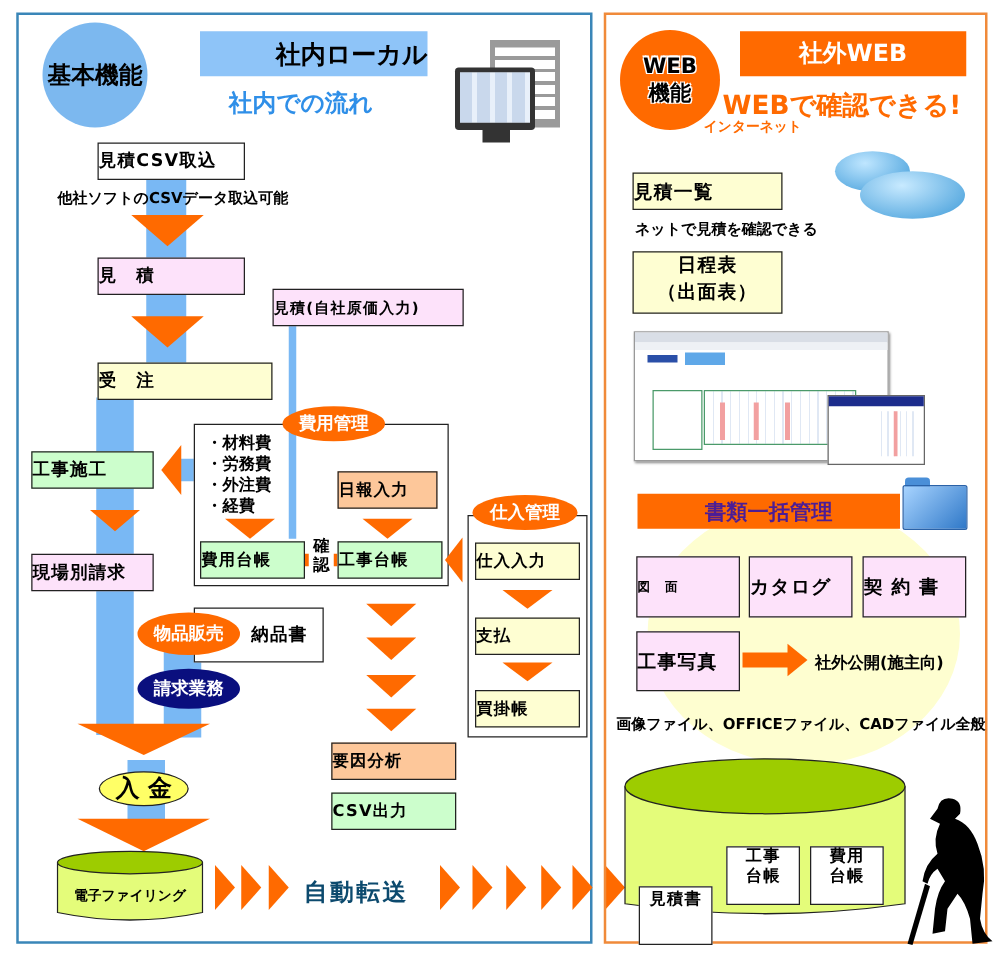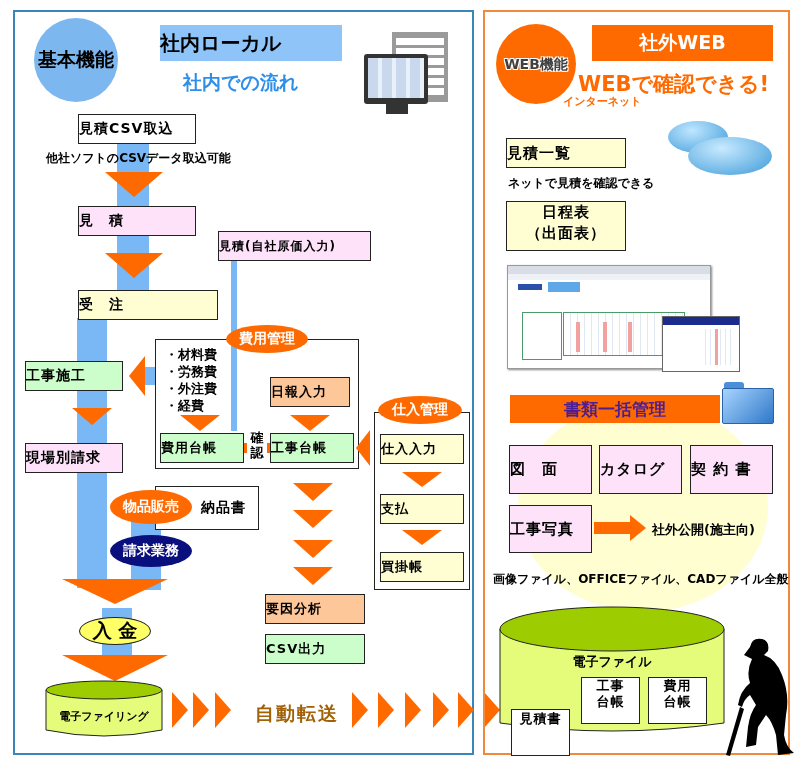--- a/index.html
+++ b/index.html
@@ -27,21 +27,21 @@
 </style>
 </head>
 <body>
 
 <div class="abs panel-left"></div>
 
 <div class="oval" style="left:34px;top:18px;width:84px;height:84px;background:#7cb8ef;font-size:19px;">
   <span>基本機能</span>
 </div>
 
-<div class="abs" style="left:160px;top:25px;width:182px;height:36px;background:#8ec4f8;display:flex;align-items:center;justify-content:flex-start;">
+<div class="abs" style="left:160px;top:25px;width:182px;height:36px;background:#8ec4f8;display:flex;align-items:center;justify-content:flex-end;">
   <span style="font-size:20px;font-weight:bold;">社内ローカル</span>
 </div>
 <div class="label" style="left:183px;top:70px;font-size:19px;color:#2f8fe8;">社内での流れ</div>
 
 <div class="abs" style="left:392px;top:32px;width:56px;height:70px;background:#9a9a9a;">
   <div style="position:absolute;left:4px;top:6px;width:48px;height:58px;
        background:repeating-linear-gradient(to bottom,#fff 0 7px,#9a9a9a 7px 10px);"></div>
 </div>
 <div class="abs" style="left:364px;top:54px;width:64px;height:50px;background:#333;border-radius:3px;">
   <div style="position:absolute;left:4px;top:4px;width:56px;height:40px;background:#e8f0fa;
@@ -165,31 +165,31 @@
   <svg width="118" height="60">
     <path d="M1 10 L1 50 Q59 62 117 50 L117 10" fill="#e4fc7a" stroke="#222" stroke-width="1"></path>
     <ellipse cx="59" cy="10" rx="58" ry="9" fill="#9dcc00" stroke="#222" stroke-width="1"></ellipse>
   </svg>
   <div class="label" style="left:0;top:29px;width:118px;text-align:center;font-size:11px;">電子ファイリング</div>
 </div>
 
 <div class="tri-right" style="left:172px;top:692px;border-top-width:18px;border-bottom-width:18px;border-left-width:16px;"></div>
 <div class="tri-right" style="left:193px;top:692px;border-top-width:18px;border-bottom-width:18px;border-left-width:16px;"></div>
 <div class="tri-right" style="left:215px;top:692px;border-top-width:18px;border-bottom-width:18px;border-left-width:16px;"></div>
-<div class="label" style="left:243px;top:701px;font-size:19px;color:#a16207;letter-spacing:2px;margin-left:12px;">自動転送</div>
+<div class="label" style="left:243px;top:701px;font-size:19px;color:#0c4a6e;letter-spacing:2px;">自動転送</div>
 <div class="tri-right" style="left:352px;top:692px;border-top-width:18px;border-bottom-width:18px;border-left-width:16px;"></div>
 <div class="tri-right" style="left:378px;top:692px;border-top-width:18px;border-bottom-width:18px;border-left-width:16px;"></div>
 <div class="tri-right" style="left:405px;top:692px;border-top-width:18px;border-bottom-width:18px;border-left-width:16px;"></div>
 <div class="tri-right" style="left:433px;top:692px;border-top-width:18px;border-bottom-width:18px;border-left-width:16px;"></div>
 <div class="tri-right" style="left:458px;top:692px;border-top-width:18px;border-bottom-width:18px;border-left-width:16px;"></div>
 <div class="tri-right" style="left:484px;top:692px;border-top-width:18px;border-bottom-width:18px;border-left-width:16px;"></div>
 
 <div class="abs panel-right"></div>
 
-<div class="oval" style="left:496px;top:24px;width:80px;height:80px;background:#ff6a00;flex-direction:row;font-size:14px;line-height:22px;color:#404040;text-shadow:-1px -1px 0 #fff,1px -1px 0 #fff,-1px 1px 0 #fff,1px 1px 0 #fff;">
+<div class="oval" style="left:496px;top:24px;width:80px;height:80px;background:#ff6a00;flex-direction:column;font-size:17px;line-height:22px;color:#000000;text-shadow:-1px -1px 0 #fff,1px -1px 0 #fff,-1px 1px 0 #fff,1px 1px 0 #fff;">
   <span>WEB</span>
   <span>機能</span>
 </div>
 
 <div class="abs" style="left:592px;top:25px;width:181px;height:36px;background:#ff6a00;display:flex;align-items:center;justify-content:center;">
   <span style="color:#fff;font-size:19px;font-weight:bold;">社外WEB</span>
 </div>
 <div class="label" style="left:578px;top:70px;font-size:21px;color:#ff6a00;">WEBで確認できる!</div>
 <div class="label" style="left:563px;top:94px;font-size:11px;color:#ff6a00;">インターネット</div>
 
@@ -231,21 +231,21 @@
   <div style="position:absolute;left:2px;top:0;width:20px;height:8px;background:#4a8fd8;border-radius:3px 3px 0 0;"></div>
   <div style="position:absolute;left:0;top:6px;width:50px;height:34px;background:linear-gradient(135deg,#a8d4ff,#2f78c8);border-radius:2px;border:1px solid #2a62a8;"></div>
 </div>
 
 <div class="abs" style="left:518px;top:402px;width:250px;height:210px;border-radius:50%;background:#fefed0;"></div>
 
 <div class="abs" style="left:510px;top:395px;width:210px;height:28px;background:#ff6a00;display:flex;align-items:center;justify-content:center;">
   <span style="color:#4c1d95;font-size:17px;font-weight:bold;">書類一括管理</span>
 </div>
 
-<div class="box pink" style="left:509px;top:445px;width:83px;height:49px;font-size:15px;">
+<div class="box pink" style="left:509px;top:445px;width:83px;height:49px;font-size:10px;">
   <span>図　面</span>
 </div>
 <div class="box pink" style="left:599px;top:445px;width:83px;height:49px;font-size:15px;">
   <span>カタログ</span>
 </div>
 <div class="box pink" style="left:690px;top:445px;width:83px;height:49px;font-size:15px;">
   <span>契 約 書</span>
 </div>
 
 <div class="box pink" style="left:509px;top:505px;width:83px;height:48px;font-size:15px;">
@@ -255,21 +255,20 @@
 <div class="tri-right" style="left:630px;top:515px;border-top-width:13px;border-bottom-width:13px;border-left-width:16px;"></div>
 <div class="label" style="left:652px;top:521px;font-size:13px;">社外公開(施主向)</div>
 
 <div class="label" style="left:493px;top:571px;font-size:12px;">画像ファイル、OFFICEファイル、CADファイル全般</div>
 
 <div class="abs" style="left:498px;top:605px;width:228px;height:130px;">
   <svg width="228" height="130">
     <path d="M2 24 L2 118 Q114 134 226 118 L226 24" fill="#e4fc7a" stroke="#222" stroke-width="1"></path>
     <ellipse cx="114" cy="24" rx="112" ry="22" fill="#9dcc00" stroke="#222" stroke-width="1"></ellipse>
   </svg>
-  <div class="label" style="left:0;top:48px;width:228px;text-align:center;font-size:13px;">電子ファイル</div>
 </div>
 <div class="box white" style="left:511px;top:677px;width:59px;height:47px;font-size:13px;flex-direction:column;margin-top:32px;">
   <span>見積書</span>
 </div>
 <div class="box white" style="left:581px;top:677px;width:59px;height:47px;font-size:13px;flex-direction:column;line-height:16px;">
   <span>工事</span>
   <span>台帳</span>
 </div>
 <div class="box white" style="left:648px;top:677px;width:59px;height:47px;font-size:13px;flex-direction:column;line-height:16px;">
   <span>費用</span>

